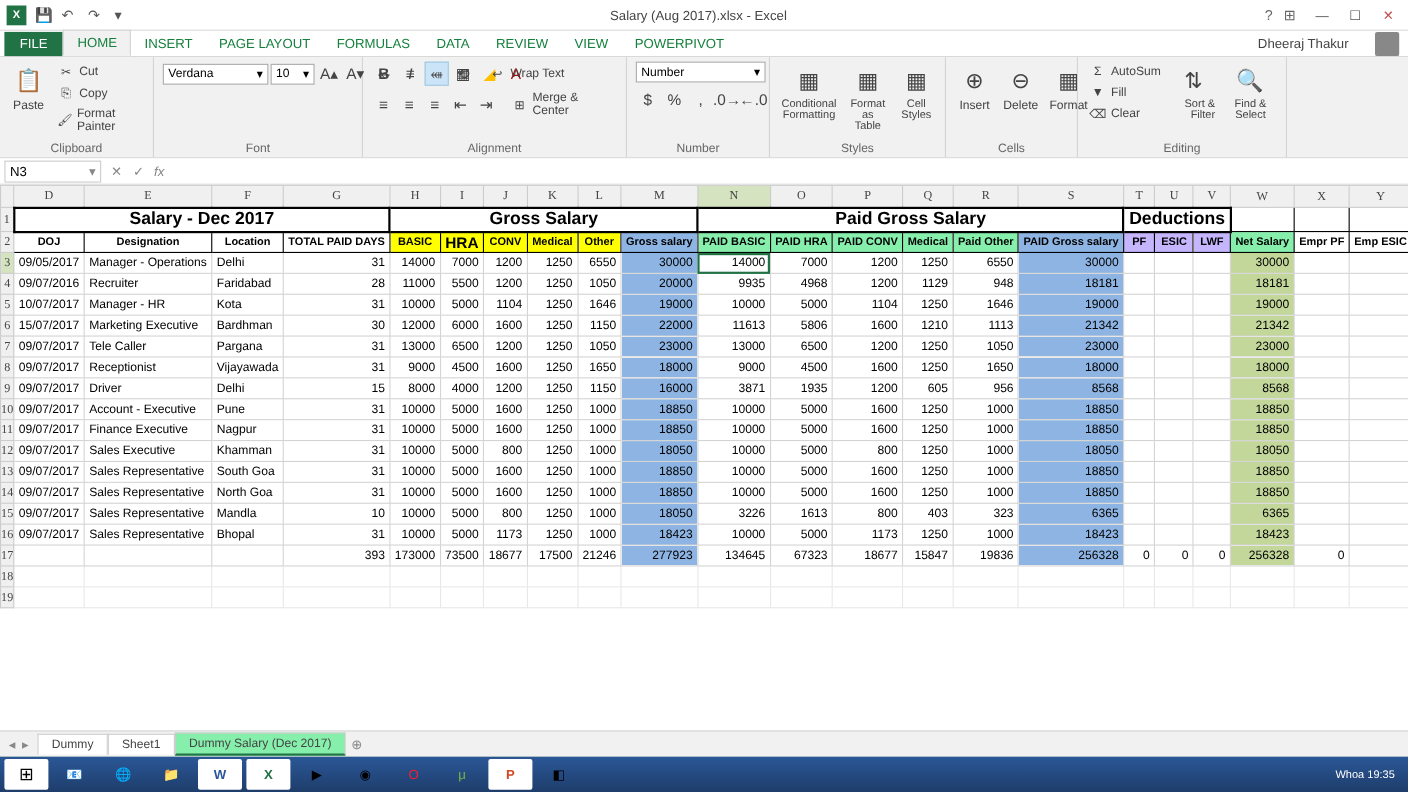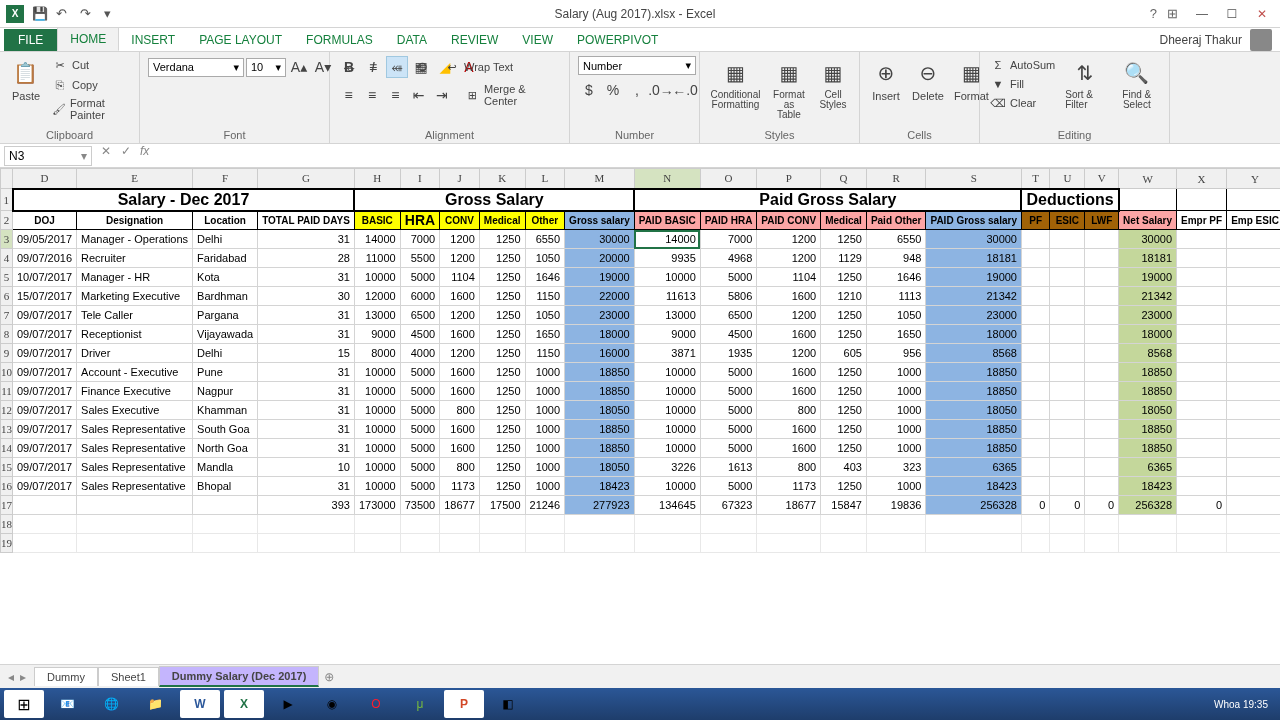--- a/index.html
+++ b/index.html
@@ -14,72 +14,72 @@
 .win-controls { display: flex; gap: 2px; padding-right: 4px; }
 .win-controls span { width: 28px; height: 20px; display: flex; align-items: center; justify-content: center; color: #555; font-size: 12px; cursor: pointer; }
 .win-controls .close { color: #c0504d; }
 .help-icons { display: flex; gap: 10px; margin-right: 10px; color: #666; font-size: 13px; }
 
 
 .tabbar { height: 24px; background: #fff; display: flex; align-items: flex-end; border-bottom: 1px solid #d4d4d4; padding-left: 4px; }
 .tab-file { background: #217346; color: #fff; padding: 4px 14px; font-size: 12px; cursor: pointer; }
 .tab { padding: 4px 12px; font-size: 12px; color: #15803d; cursor: pointer; text-transform: uppercase; }
 .tab.active { border: 1px solid #d4d4d4; border-bottom: 1px solid #f1f1f1; background: #f1f1f1; }
-.user-area { margin-left: auto; display: flex; align-items: center; gap: 8px; padding-right: 8px; color: #444; font-size: 12px; }
+.user-area { margin-left: auto; display: flex; align-items: center; gap: 24px; padding-right: 8px; color: #444; font-size: 12px; }
 .user-avatar { width: 22px; height: 22px; background: #888; border-radius: 2px; }
 
 
 .ribbon { height: 92px; background: #f1f1f1; border-bottom: 1px solid #d4d4d4; display: flex; }
 .rgroup { border-right: 1px solid #d4d4d4; padding: 4px 8px 2px 8px; display: flex; flex-direction: column; justify-content: space-between; }
 .rgroup-label { text-align: center; font-size: 11px; color: #666; }
 .rgroup-body { display: flex; align-items: flex-start; gap: 6px; flex: 1; }
 .btn-lg { display: flex; flex-direction: column; align-items: center; gap: 2px; font-size: 11px; color: #444; cursor: pointer; padding: 2px; }
 .btn-lg .ico { width: 32px; height: 30px; display: flex; align-items: center; justify-content: center; font-size: 20px; }
 .btn-sm { display: flex; align-items: center; gap: 4px; font-size: 11px; color: #444; cursor: pointer; padding: 1px 2px; }
 .btn-sm .ico { width: 16px; height: 16px; display: flex; align-items: center; justify-content: center; }
 .combo { border: 1px solid #aaa; background: #fff; font-size: 11px; padding: 2px 4px; display: flex; align-items: center; justify-content: space-between; }
 .row { display: flex; gap: 2px; align-items: center; }
 .icon-btn { width: 22px; height: 22px; display: flex; align-items: center; justify-content: center; border: 1px solid transparent; cursor: pointer; font-size: 14px; color: #444; }
 .icon-btn.active { border: 1px solid #a0c8e0; background: #cce4f7; }
 
 
-.fbar { height: 24px; background: #fff; border-bottom: 1px solid #d4d4d4; display: flex; }
+.fbar { height: 24px; background: #fff; border-bottom: 1px solid #d4d4d4; display: flex; align-items: center; }
 .namebox { width: 88px; border: 1px solid #ccc; height: 20px; margin: 2px 4px; font-size: 12px; padding: 1px 4px; display: flex; align-items: center; justify-content: space-between; }
 .fbar .fxbtn { width: 20px; text-align: center; color: #888; cursor: pointer; }
 .fbar .fxlabel { font-style: italic; color: #888; padding: 0 4px; }
 .formula-input { flex: 1; font-size: 12px; padding: 2px 4px; }
 
 
 .grid-wrap { position: absolute; top: 168px; left: 0; right: 0; bottom: 56px; overflow: hidden; background: #fff; }
 .grid { border-collapse: collapse; font-family: Verdana, sans-serif; font-size: 11px; }
 .col-head, .row-head { background: #f0f0f0; border: 1px solid #ccc; text-align: center; color: #444; font-weight: normal; font-family: "Segoe UI"; }
 .col-head { height: 20px; }
 .row-head { width: 28px; }
 .col-head.sel, .row-head.sel { background: #d5e3c1; }
 .grid td { border: 1px solid #d4d4d4; padding: 1px 4px; white-space: nowrap; overflow: hidden; height: 19px; }
 .grid .empty td { border: 1px solid #e8e8e8; }
 .title-cell { font-weight: bold; font-size: 16px; text-align: center; border: 2px solid #000 !important; }
 .header-cell { font-weight: bold; text-align: center; border: 1px solid #000 !important; }
 .hdr-yellow { background: #ffff00; }
 .hdr-blue { background: #8db4e2; }
-.hdr-green { background: #fca5a5; }
-.hdr-orange { background: #a16207; }
+.hdr-green { background: #86efac; }
+.hdr-orange { background: #c4b5fd; }
 .data-cell { text-align: right; }
 .data-left { text-align: left; }
 .sum-row td { font-weight: normal; }
 .col-gross { background: #8db4e2; }
 .col-paidgross { background: #8db4e2; }
 .col-netsal { background: #c4d79b; }
 .sel-cell { outline: 2px solid #217346; outline-offset: -2px; background: #fff; }
 
 
 .sheet-bar { position: absolute; bottom: 32px; left: 0; right: 0; height: 24px; background: #f1f1f1; border-top: 1px solid #d4d4d4; display: flex; align-items: center; }
 .sheet-nav { display: flex; gap: 6px; padding: 0 8px; color: #888; }
 .sheet-tab { padding: 3px 12px; font-size: 11px; border: 1px solid #ccc; border-bottom: none; background: #fff; cursor: pointer; color: #444; }
-.sheet-tab.active { background: #c4b5fd; font-weight: bold; border-bottom: 2px solid #217346; }
+.sheet-tab.active { background: #86efac; font-weight: normal; border-bottom: 2px solid #217346; }
 .sheet-add { width: 20px; text-align: center; color: #888; cursor: pointer; }
 .hscroll { flex: 1; margin: 0 20px; }
 
 
 .statusbar { position: absolute; bottom: 8px; left: 0; right: 0; height: 24px; background: #217346; color: #fff; display: flex; align-items: center; font-size: 11px; padding: 0 8px; }
 .statusbar .views { margin-left: auto; display: flex; gap: 8px; align-items: center; }
 .zoom-slider { width: 100px; height: 4px; background: #4a9270; position: relative; }
 .zoom-slider::after { content: ''; position: absolute; left: 50%; top: -4px; width: 8px; height: 12px; background: #fff; }
 
 
@@ -269,21 +269,21 @@
             <span class="ico">▼</span>
             <span>Fill</span>
           </div>
         <div class="btn-sm">
             <span class="ico">⌫</span>
             <span>Clear</span>
           </div>
       </div>
       <div class="btn-lg">
           <span class="ico">⇅</span>
-          <span style="font-size:10px;text-align:left;line-height:1">Sort &amp; Filter</span>
+          <span style="font-size:10px;text-align:right;line-height:1">Sort &amp; Filter</span>
         </div>
       <div class="btn-lg">
           <span class="ico">🔍</span>
           <span style="font-size:10px;text-align:center;line-height:1">Find &amp; Select</span>
         </div>
     </div>
     <div class="rgroup-label">Editing</div>
   </div>
 </div>
 

